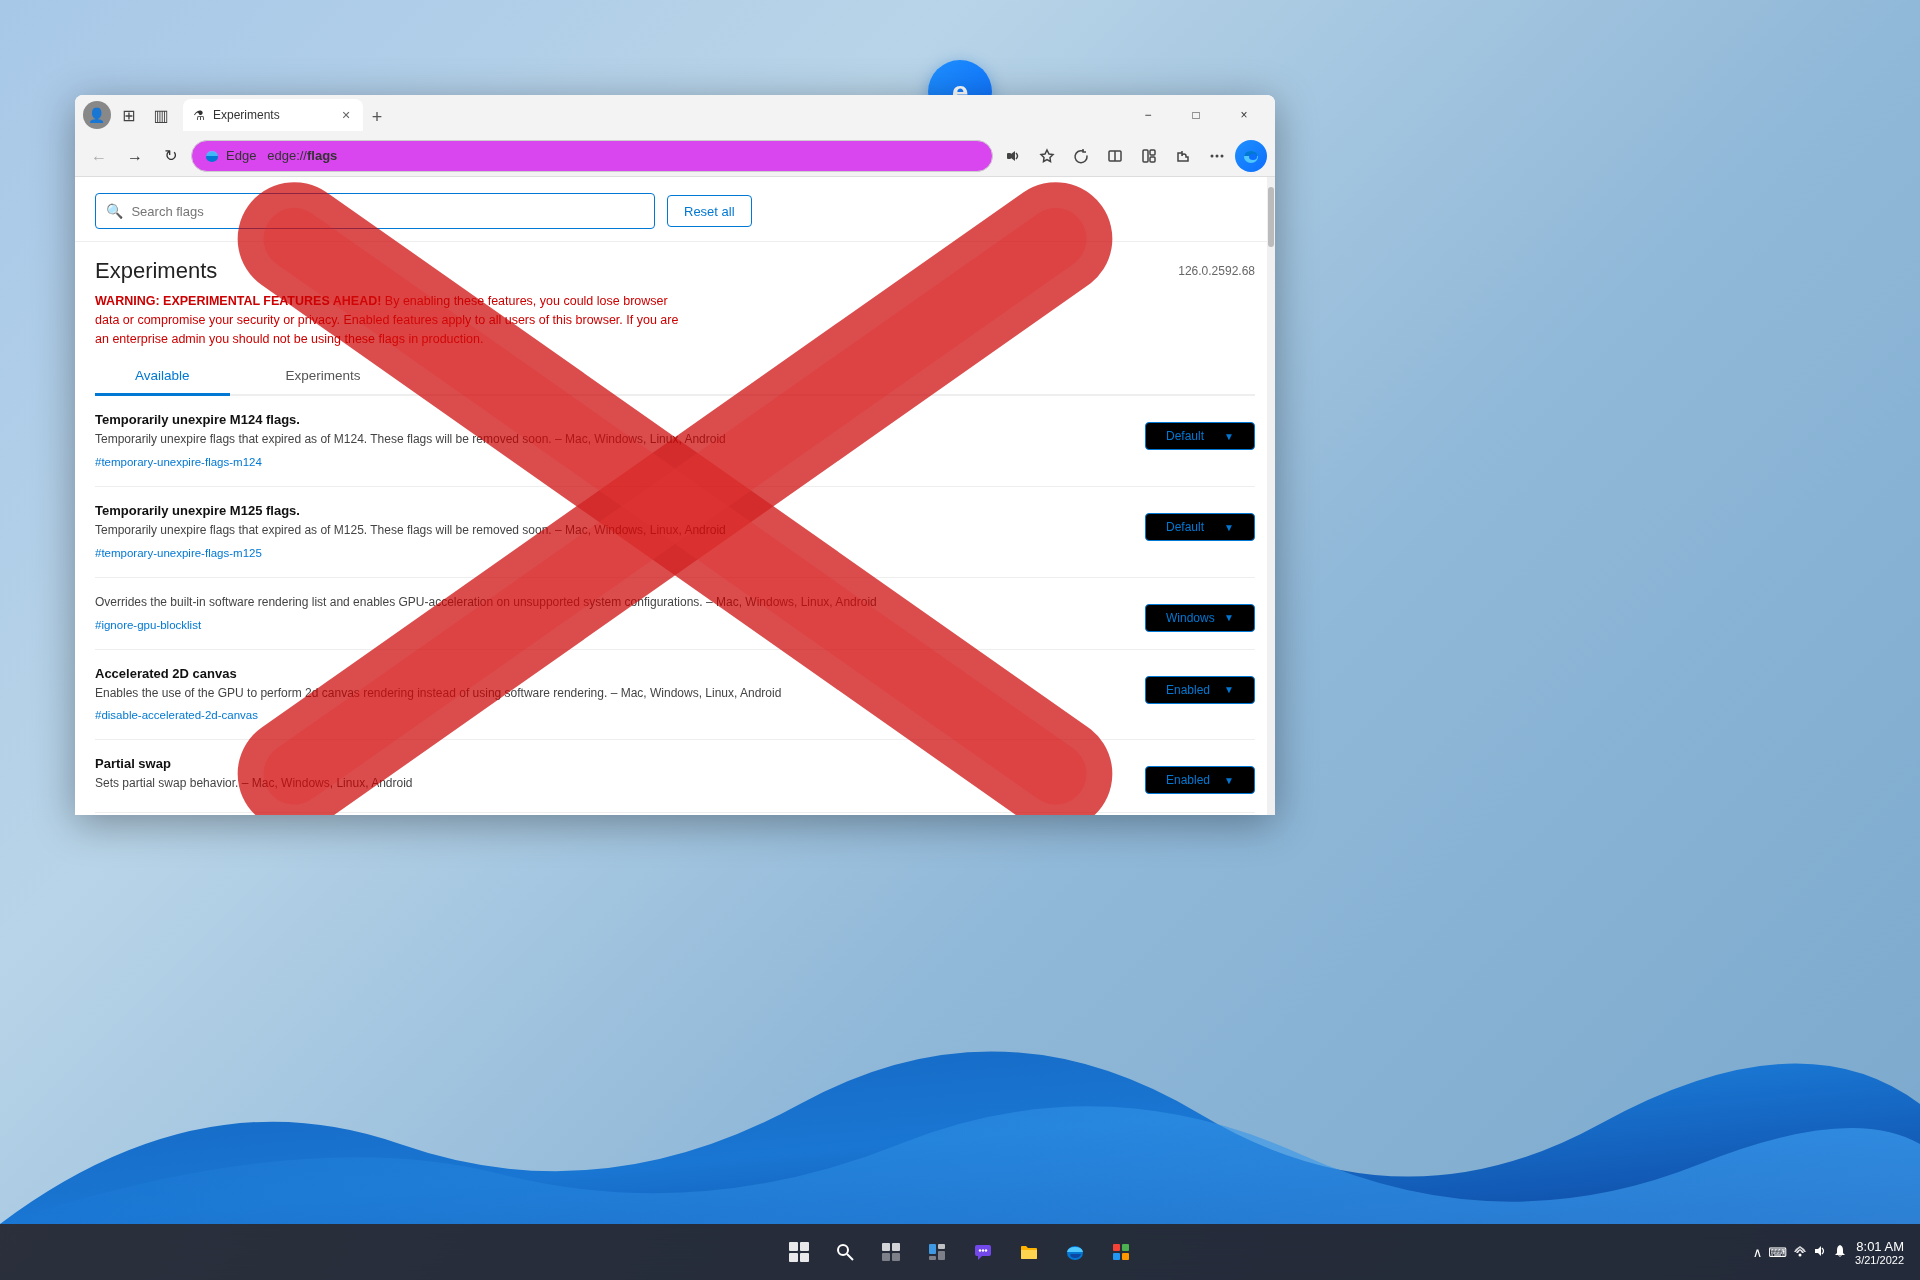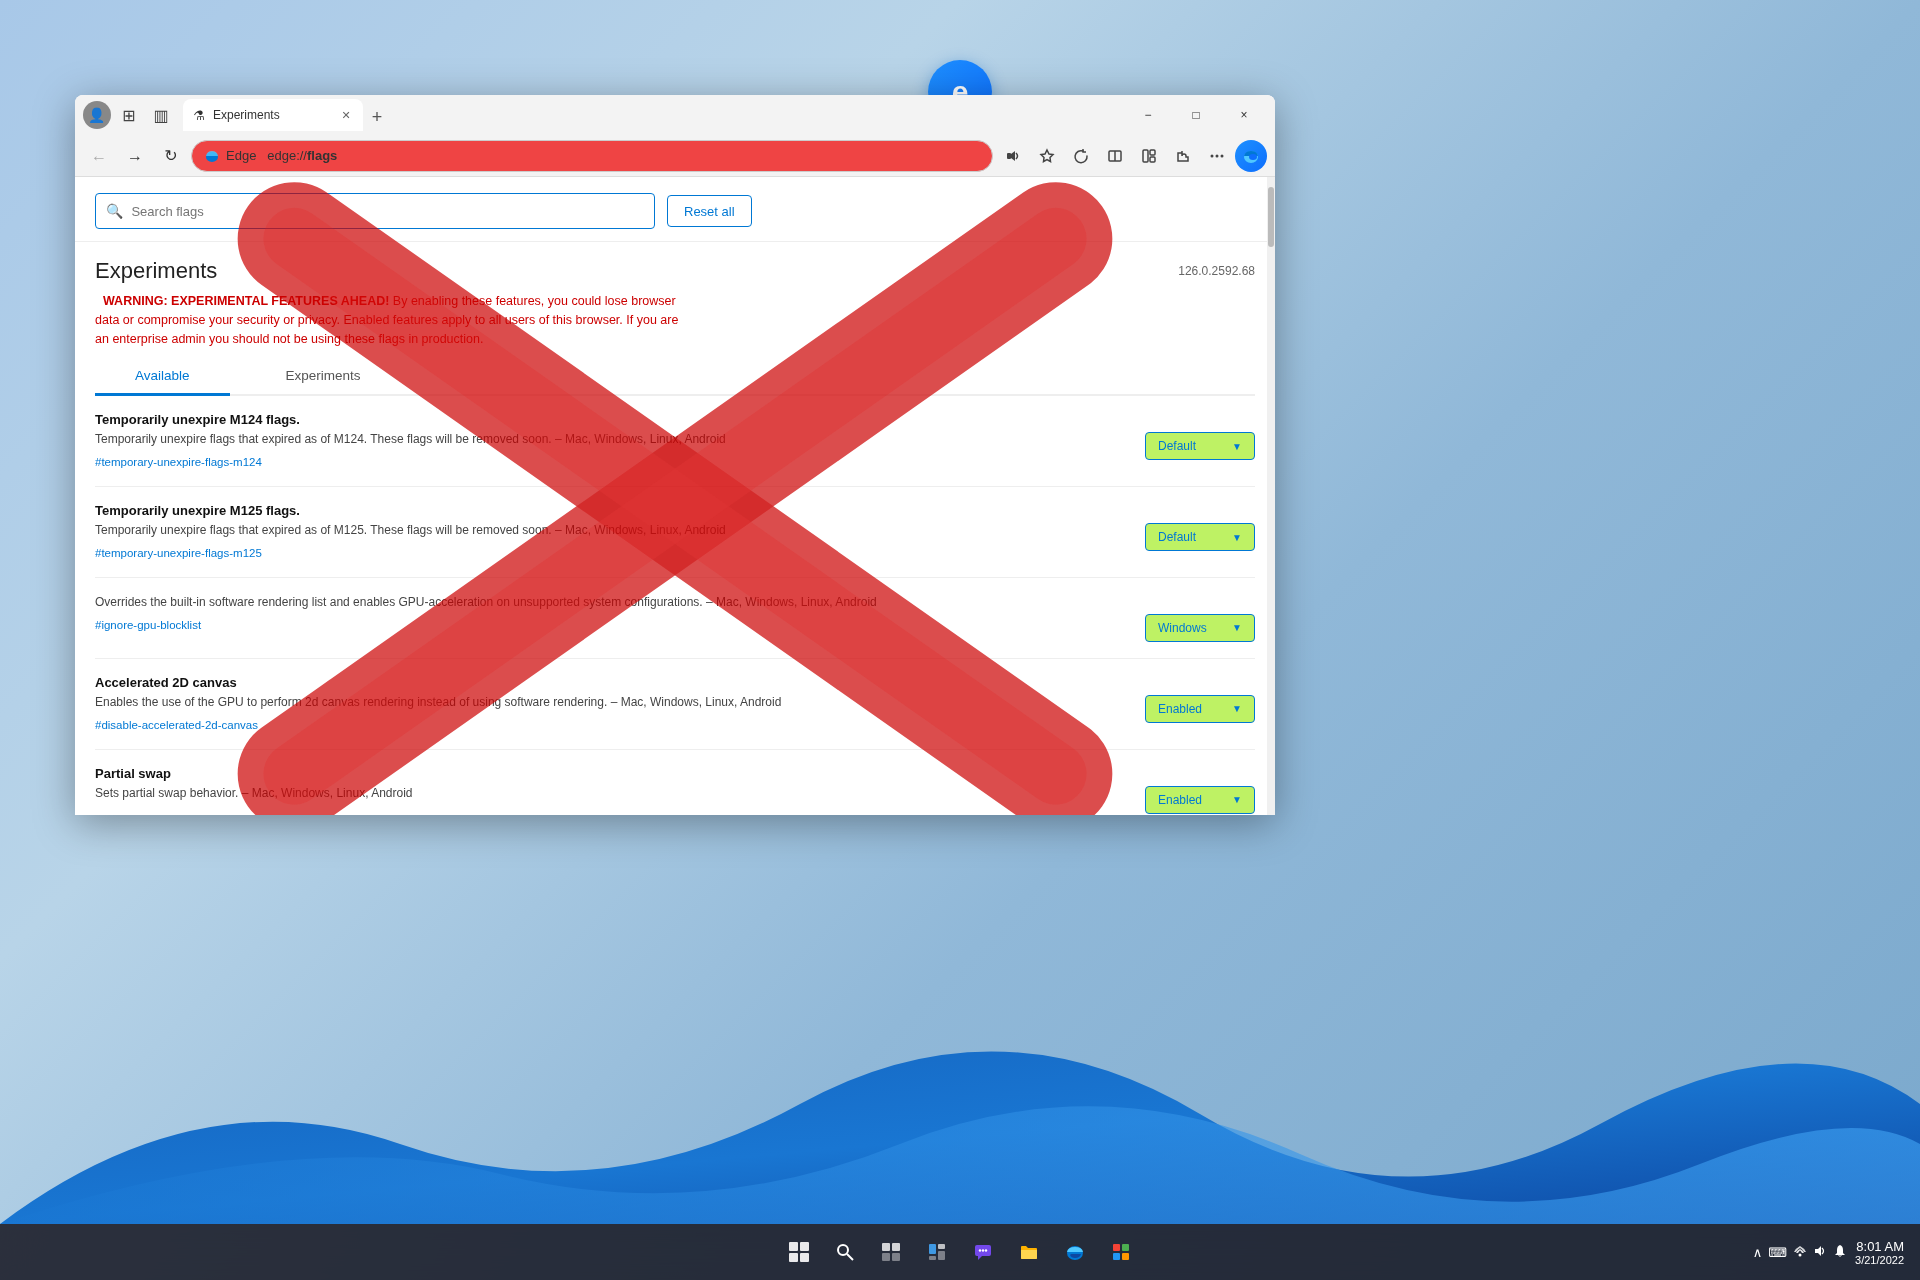--- a/index.html
+++ b/index.html
@@ -198,21 +198,21 @@
       justify-content: center;
       border-radius: 50%;
       cursor: pointer;
       font-size: 16px;
       color: #333;
     }
     .nav-btn.disabled { color: #aaa; cursor: default; }
     .address-bar-wrap {
       flex: 1;
       height: 32px;
-      background: #ef4444;
+      background: #d946ef;
       border: 1px solid #ccc;
       border-radius: 20px;
       display: flex;
       align-items: center;
       padding: 0 12px;
       gap: 6px;
     }
     .edge-logo-small {
       width: 16px;
       height: 16px;
@@ -330,21 +330,21 @@
     }
 
     
     .flags-warning {
       padding: 8px 20px 12px;
       font-size: 12.5px;
       color: #c00;
       line-height: 1.5;
       max-width: 640px;
     }
-    .flags-warning .warning-label { font-weight: 600; margin-left: 8px; }
+    .flags-warning .warning-label { font-weight: 600; }
 
     
     .flags-tabs {
       display: flex;
       border-bottom: 2px solid #eee;
       margin: 0 20px;
       gap: 16px;
     }
     .flags-tab {
       padding: 8px 40px 10px;
@@ -387,32 +387,32 @@
     .flag-link {
       font-size: 11.5px;
       color: #0078d4;
       text-decoration: none;
       cursor: pointer;
     }
     .flag-select {
       height: 28px;
       border: 1px solid #0078d4;
       border-radius: 4px;
-      padding: 0 12px;
+      padding: 0 20px;
       font-size: 12px;
       color: #0078d4;
-      background: #bef264;
+      background: #000000;
       cursor: pointer;
       min-width: 110px;
       display: flex;
       align-items: center;
       justify-content: space-between;
       white-space: nowrap;
       flex-shrink: 0;
-      margin-top: 20px;
+      margin-top: 10px;
     }
     .flag-select .arrow { margin-left: 8px; font-size: 10px; }
 
     
     .red-x-overlay {
       position: absolute;
       top: 0;
       left: 0;
       right: 0;
       bottom: 0;

